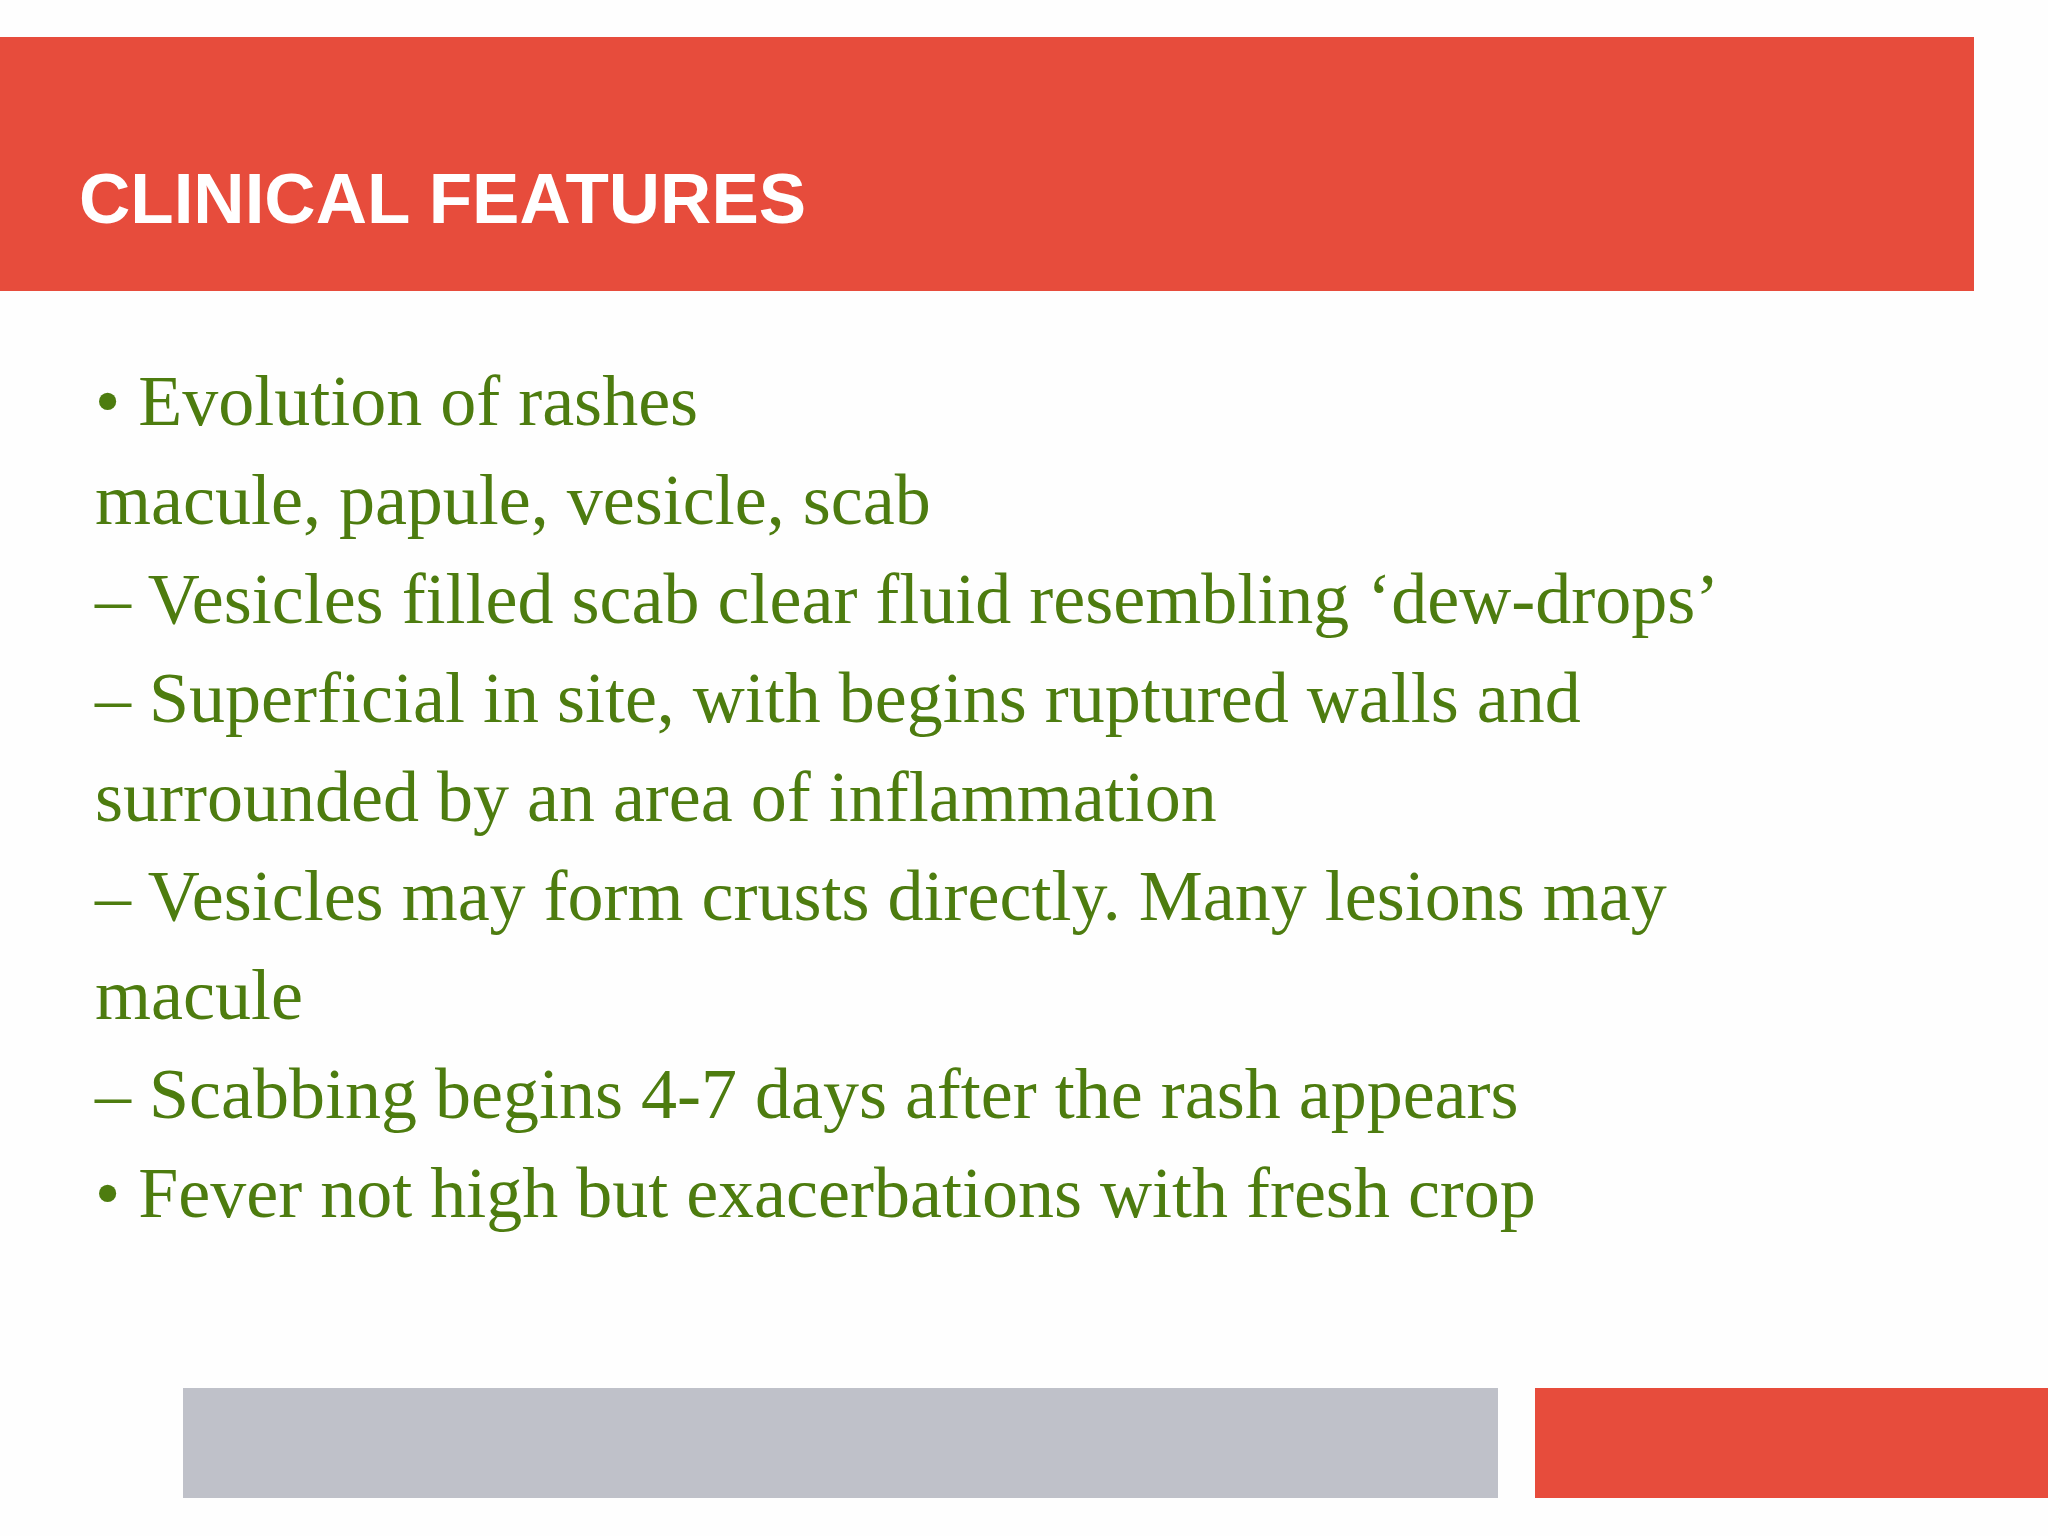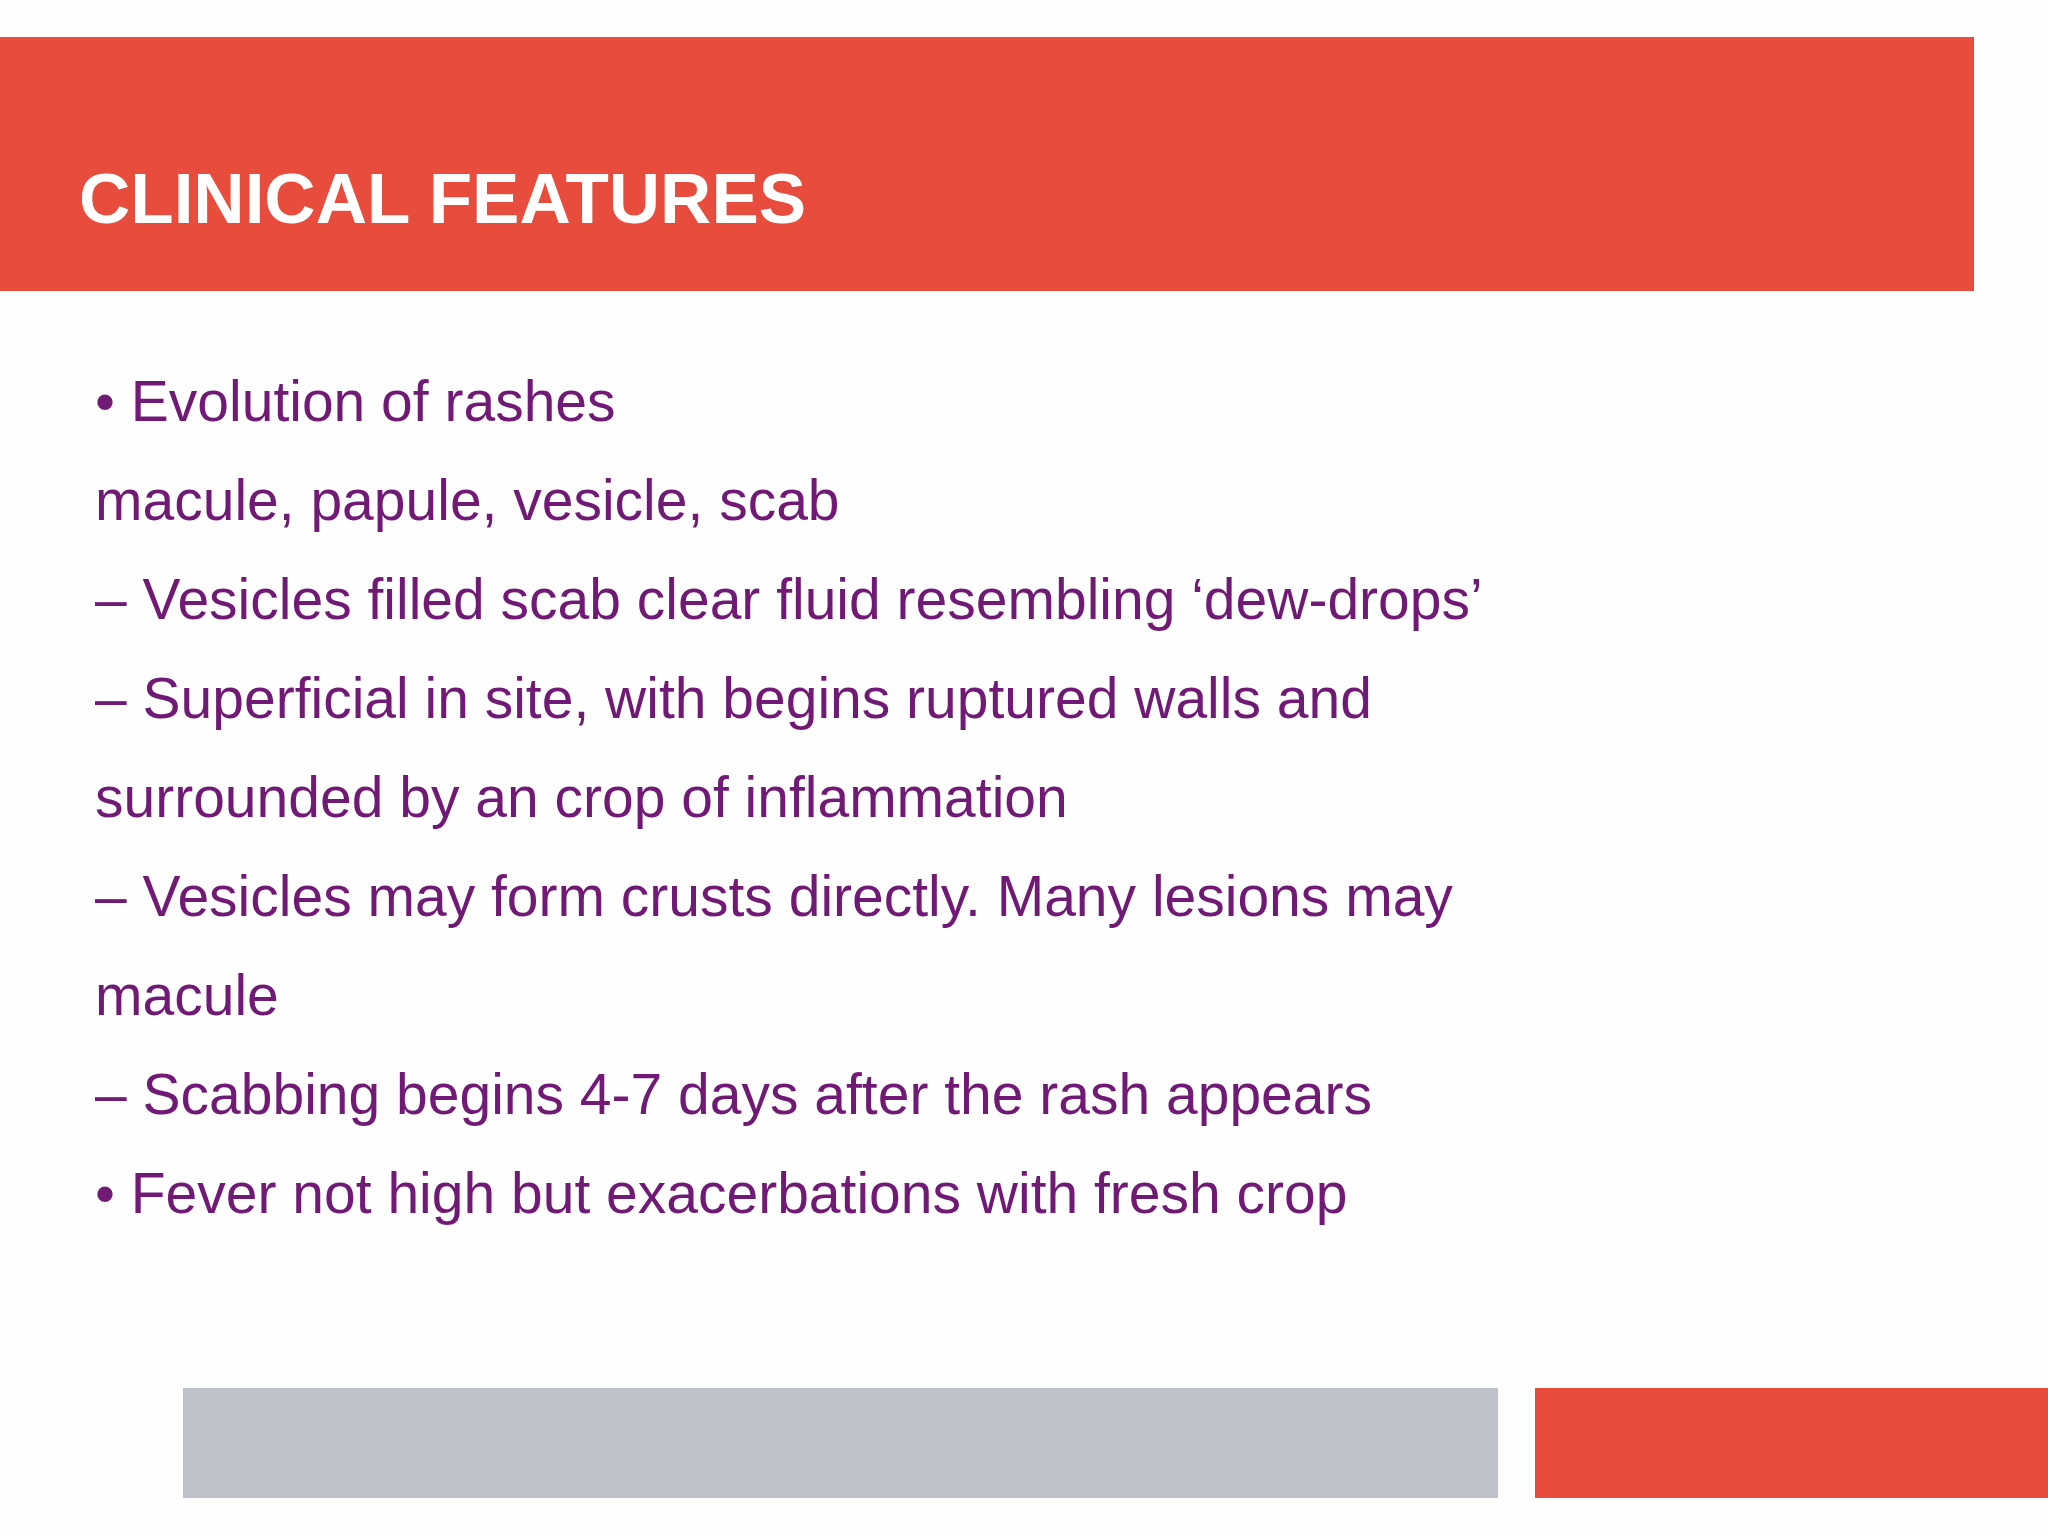--- a/index.html
+++ b/index.html
@@ -12,22 +12,22 @@
     background: #e74c3c;
   }
   .title {
     position: absolute; left: 79px; top: 163px;
     font-family: "Liberation Sans", sans-serif; font-weight: bold;
     font-size: 71px; line-height: 1; color: #ffffff; letter-spacing: 0px;
     white-space: nowrap;
   }
   .content {
     position: absolute; left: 95px; top: 352px; width: 1930px;
-    font-family: Liberation Sans, sans-serif; font-size: 57px;
-    line-height: 99px; color: #701a75;
+    font-family: Liberation Serif, serif; font-size: 72px;
+    line-height: 99px; color: #4d7c0f;
   }
   .line { white-space: nowrap; display: block; }
   .footer-grey {
     position: absolute; left: 183px; top: 1388px; width: 1315px; height: 110px;
     background: #bfc1c9;
   }
   .footer-red {
     position: absolute; left: 1535px; top: 1388px; width: 513px; height: 110px;
     background: #e74c3c;
   }
@@ -36,21 +36,21 @@
 <body>
 
 <div class="header-band"></div>
 <div class="title">CLINICAL FEATURES</div>
 
 <div class="content">
   <span class="line">• Evolution of rashes</span>
   <span class="line">macule, papule, vesicle, scab</span>
   <span class="line">– Vesicles filled scab clear fluid resembling ‘dew-drops’</span>
   <span class="line">– Superficial in site, with begins ruptured walls and</span>
-  <span class="line">surrounded by an crop of inflammation</span>
+  <span class="line">surrounded by an area of inflammation</span>
   <span class="line">– Vesicles may form crusts directly. Many lesions may</span>
   <span class="line">macule</span>
   <span class="line">– Scabbing begins 4-7 days after the rash appears</span>
   <span class="line">• Fever not high but exacerbations with fresh crop</span>
 </div>
 
 <div class="footer-grey"></div>
 <div class="footer-red"></div>
 
 </body></html>

